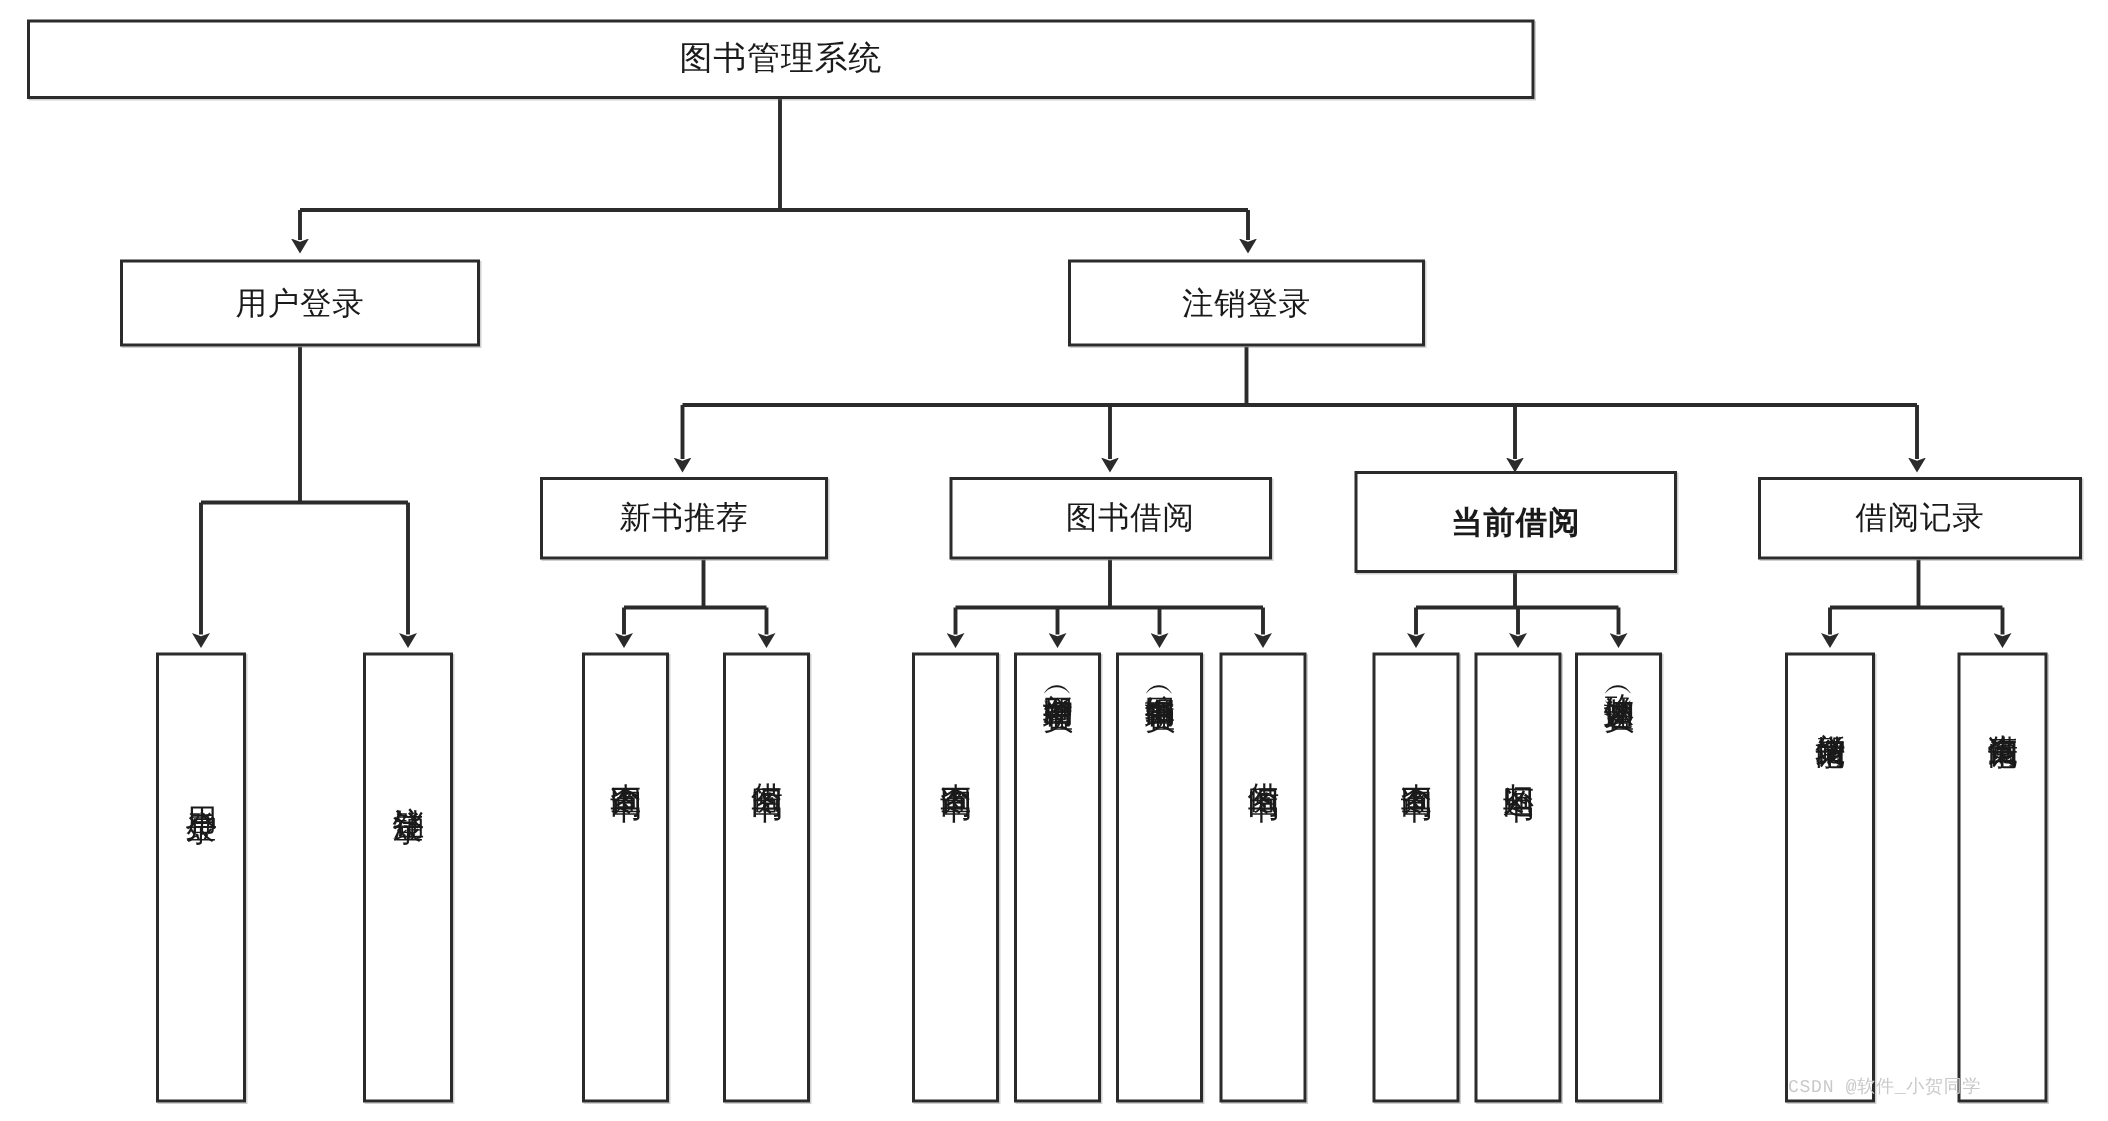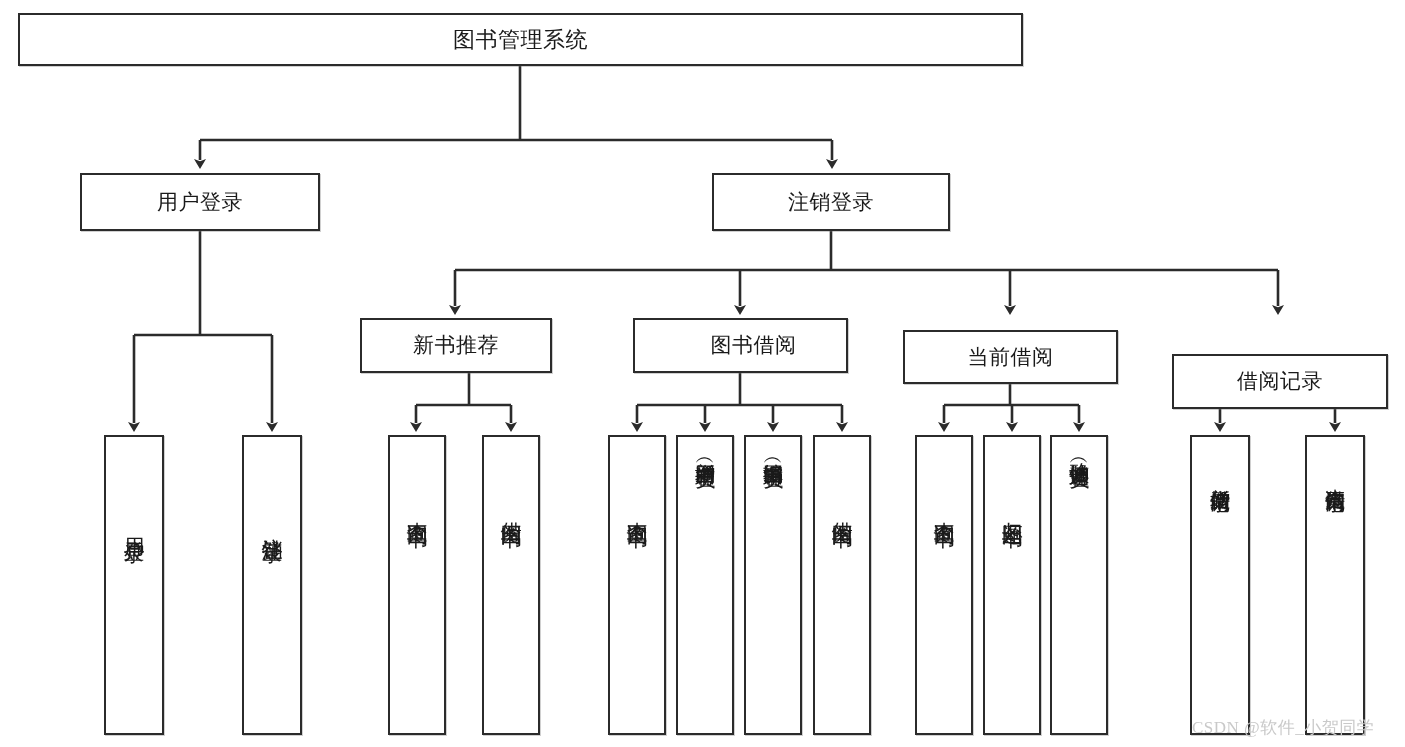--- a/index.html
+++ b/index.html
@@ -71,25 +71,25 @@
     margin-top: 78px;
   }
   .node.vertical.mid2 .label {
     margin-top: 62px;
   }
   .node.vertical.topal .label {
     margin-top: 4px;
   }
   .watermark {
     position: absolute;
-    font-size: 17px;
+    font-size: 12px;
     color: #c9c9c9;
     white-space: nowrap;
     letter-spacing: 0.5px;
-    font-family: Liberation Serif, serif;
+    font-family: Liberation Mono, monospace;
   }
 </style>
 </head>
 <body>
 
 <div id="canvas">
 
   <svg id="edges" viewBox="0 0 1405 747">
     <defs>
       <marker id="arrow" markerWidth="10" markerHeight="12" refX="1" refY="6" orient="auto" markerUnits="userSpaceOnUse">
@@ -150,24 +150,24 @@
   <div class="node horizontal" style="left:712px; top:173px; width:238px; height:58px;">
     <span class="label">注销登录</span>
   </div>
 
   <div class="node horizontal" style="left:360px; top:318px; width:192px; height:55px;">
     <span class="label">新书推荐</span>
   </div>
   <div class="node horizontal" style="left:633px; top:318px; width:215px; height:55px;padding-left:26px;">
     <span class="label">图书借阅</span>
   </div>
-  <div class="node horizontal" style="left:903px; top:330px; width:215px; height:54px;">
+  <div class="node horizontal" style="left:903px; top:314px; width:215px; height:68px;font-weight:bold;">
     <span class="label">当前借阅</span>
   </div>
-  <div class="node horizontal" style="left:1172px; top:318px; width:216px; height:55px;margin-top:36px;">
+  <div class="node horizontal" style="left:1172px; top:318px; width:216px; height:55px;">
     <span class="label">借阅记录</span>
   </div>
 
   <div class="node vertical mid" style="left:104px; top:435px; width:60px; height:300px;">
     <span class="label">用户登录</span>
   </div>
   <div class="node vertical mid" style="left:242px; top:435px; width:60px; height:300px;">
     <span class="label">注销登录</span>
   </div>
 

